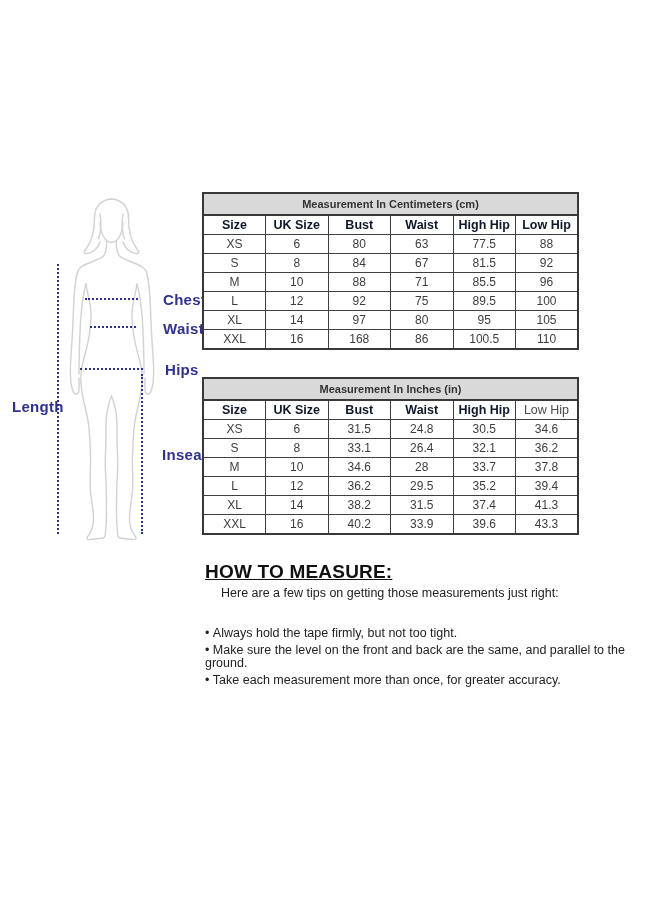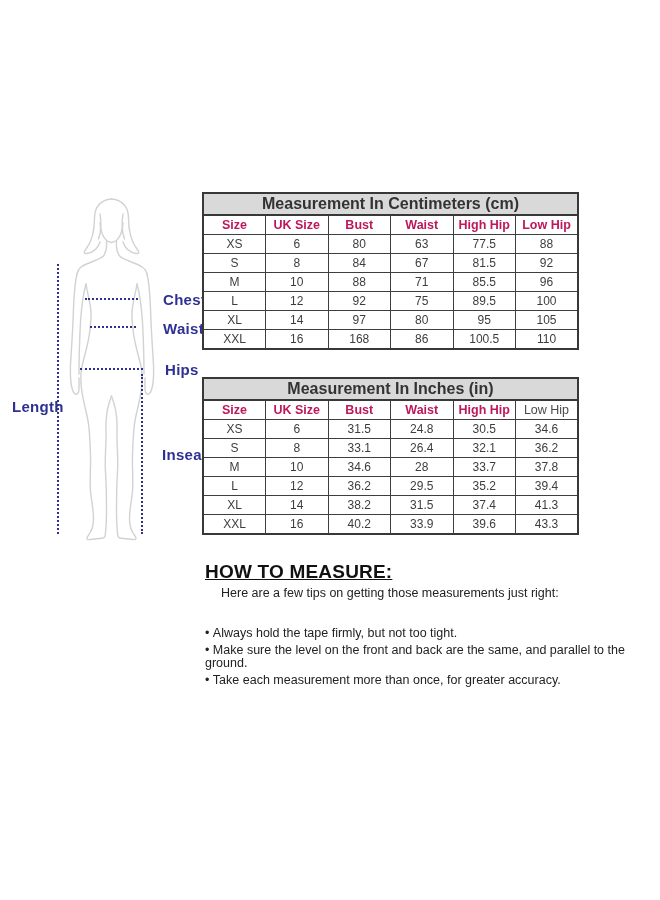--- a/index.html
+++ b/index.html
@@ -31,24 +31,24 @@
   
   .size-table{
     position:absolute;left:202px;width:377px;border-collapse:collapse;table-layout:fixed;
     font-size:12px;color:#3d3d3d;text-align:center;background:#fff;
     border:2px solid #383838;
   }
   .size-table.cm{top:192px;}
   .size-table.inch{top:377px;}
   .size-table td,.size-table th{border:1px solid #3f3f3f;padding:0;height:18px;line-height:18px;overflow:hidden;}
   .size-table .title-cell{
-    background:#d9d9d9;font-weight:bold;font-size:16px;color:#333;height:20px;line-height:20px;
+    background:#d9d9d9;font-weight:bold;font-size:11px;color:#333;height:20px;line-height:20px;
     border-bottom:2px solid #383838;
   }
-  .size-table th{font-weight:bold;font-size:12.5px;color:#be185d;}
+  .size-table th{font-weight:bold;font-size:12.5px;color:#0f172a;}
   .size-table th.regular{font-weight:normal;color:#4a4a4a;}
 
   
   .howto{position:absolute;left:205px;top:561px;width:445px;color:#1f1f1f;}
   .howto-heading{
     margin:0 0 3px 0;font-size:19px;font-weight:bold;color:#111;
     text-decoration:underline;letter-spacing:.2px;
   }
   .howto-intro{margin:0 0 27px 16px;font-size:12.5px;color:#222;}
   .howto-tips{margin:0;padding:0;list-style:none;font-size:12.5px;color:#222;}

